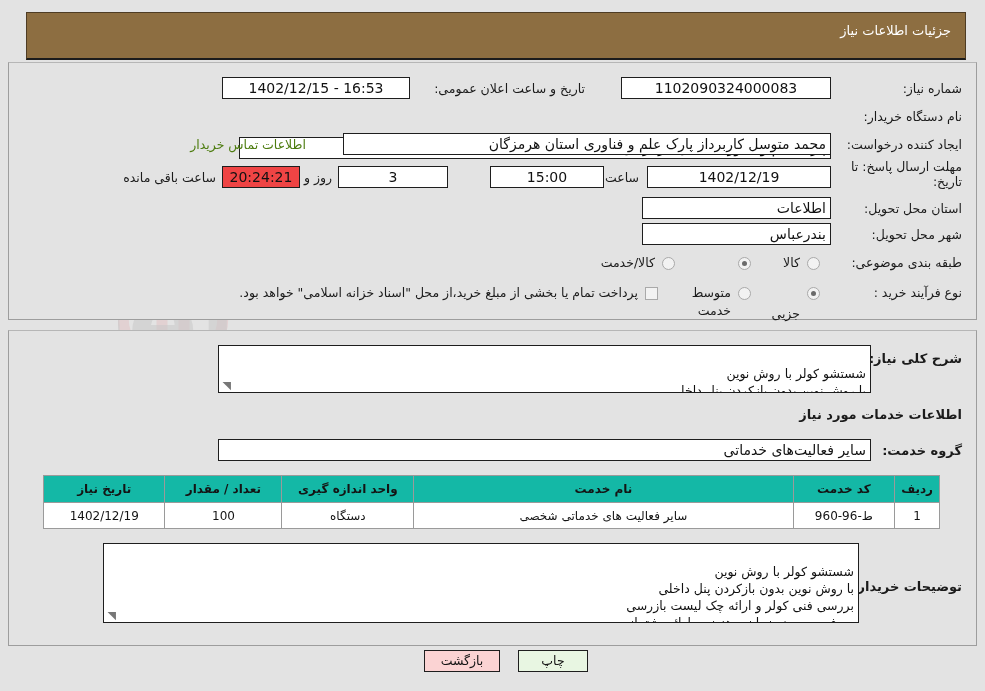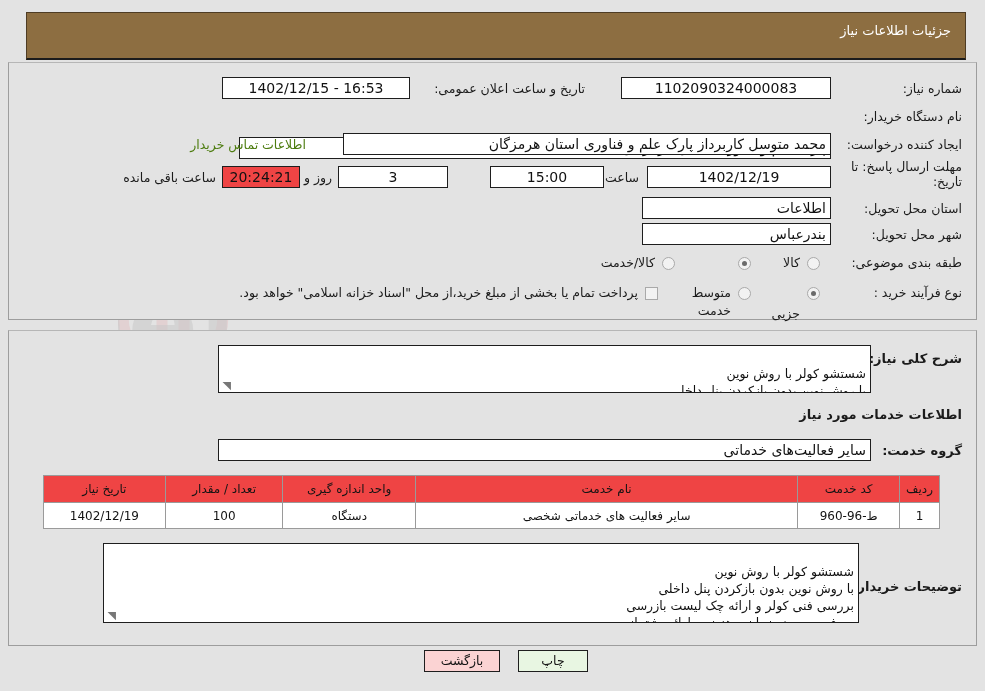--- a/index.html
+++ b/index.html
@@ -149,23 +149,23 @@
     line-height: 10px;
   }
 
   
   table.grid {
     position: absolute;
     border-collapse: collapse;
     font-size: 12px;
   }
   table.grid th {
-    background: #ef4444;
+    background: #14b8a6;
     border: 1px solid #9a9a9a;
-    font-weight: normal;
+    font-weight: bold;
     height: 27px;
     color: #141414;
     padding: 0 6px;
   }
   table.grid td {
     background: #ffffff;
     border: 1px solid #9a9a9a;
     height: 26px;
     text-align: center;
     color: #141414;

